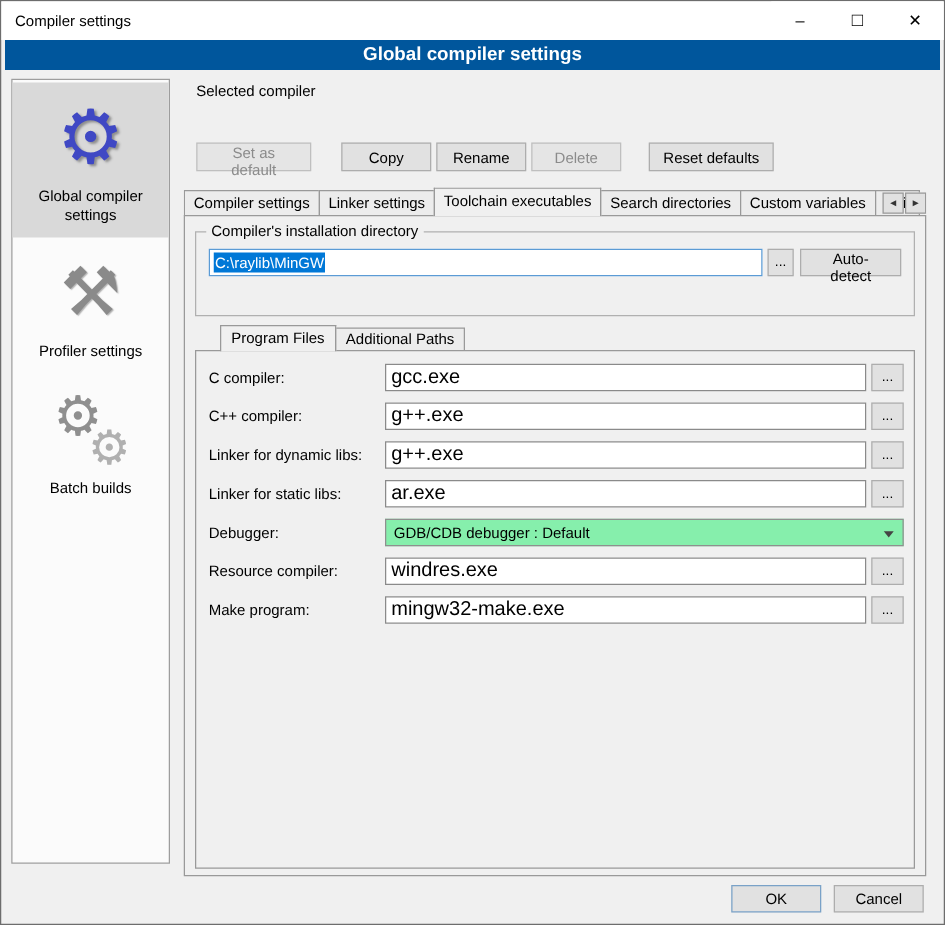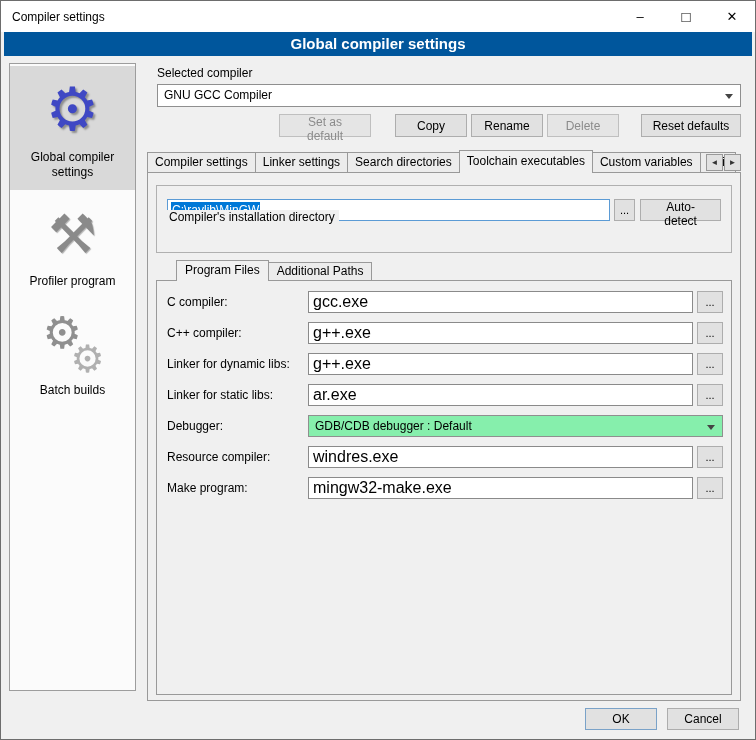--- a/index.html
+++ b/index.html
@@ -32,37 +32,37 @@
 
   
   .main { position:absolute; left:146px; top:62px; width:596px; height:640px; }
   .sc-label { position:absolute; top:3px; left:10px; }
   .combo { position:relative; background:#ffffff; border:1px solid #8f8f8f; height:23px; line-height:21px; padding:0 20px 0 6px; cursor:default; overflow:hidden; white-space:nowrap; }
   .combo .arrow { position:absolute; right:7px; top:9px; width:0; height:0; border-left:4px solid transparent; border-right:4px solid transparent; border-top:5px solid #444; }
   .combo.top-combo { position:absolute; top:21px; left:10px; right:2px; }
 
   .btn { background:#e1e1e1; border:1px solid #adadad; height:23px; padding:0 10px; font-family:"Liberation Sans",sans-serif; font-size:12px; color:#000; cursor:default; }
   .btn.disabled { color:#8b8b8b; border-color:#bfbfbf; background:#e5e5e5; }
-  .btnrow { position:absolute; top:51px; left:10px; right:2px; display:flex; justify-content:flex-end; }
+  .btnrow { position:absolute; top:51px; left:10px; right:2px; display:flex; }
   .btnrow .b-setdef { width:92px; margin-right:24px; }
   .btnrow .b-copy, .btnrow .b-rename, .btnrow .b-delete { width:72px; margin-right:4px; }
   .btnrow .b-delete { margin-right:22px; }
   .btnrow .b-reset { width:100px; margin-right:0; }
 
   
   .tabstrip { position:absolute; top:87px; left:0; right:2px; height:23px; display:flex; align-items:flex-end; overflow:hidden; }
   .tab { background:#ececec; border:1px solid #999; height:21px; line-height:19px; padding:0 7px; margin-right:-1px; white-space:nowrap; cursor:default; z-index:1; }
   .tab.active { background:#f0f0f0; height:23px; line-height:21px; border-bottom:none; z-index:3; }
   .tab-arrows { position:absolute; right:0; bottom:2px; display:flex; z-index:4; }
   .tab-arrow { width:17px; height:17px; background:#e1e1e1; border:1px solid #999; font-size:8px; line-height:15px; text-align:center; margin-left:1px; color:#333; }
   .tabpage { position:absolute; top:109px; left:0; right:2px; height:529px; border:1px solid #999; background:#f0f0f0; z-index:2; }
 
   
   .groupbox { position:relative; margin:12px 8px 0; border:1px solid #b0b0b0; height:68px; }
-  .groupbox > .gb-label { position:absolute; top:-8px; left:8px; background:#f0f0f0; padding:0 4px;margin-top:32px; }
+  .groupbox > .gb-label { position:absolute; top:-8px; left:8px; background:#f0f0f0; padding:0 4px; }
   .gb-row { display:flex; align-items:center; padding:13px 10px 0;justify-content:center; }
   .dir-input { width:452px; height:22px; background:#ffffff; border:1px solid #5b9bd5; padding:1px 3px; line-height:18px; overflow:hidden; white-space:nowrap; }
   .dir-input .sel { background:#0078d7; color:#ffffff; padding:1px 1px; }
   .mini-btn { width:22px; height:22px; margin-left:4px; background:#e1e1e1; border:1px solid #adadad; font-size:11px; line-height:18px; text-align:center; cursor:default; }
   .autodetect { width:82px; height:22px; margin-left:5px; }
   .note { padding:5px 10px 0; color:#99301c; white-space:nowrap; overflow:hidden; }
 
   
   .inner-tabs { position:absolute; top:87px; left:8px; right:8px; height:21px; display:flex; align-items:flex-end;margin-left:20px; }
   .itab { background:#ececec; border:1px solid #999; height:19px; line-height:17px; padding:0 8px; margin-right:-1px; white-space:nowrap; cursor:default; z-index:1; }
@@ -102,55 +102,51 @@
     <div class="side-item selected">
       <div class="icon-box">
         <span class="gear-blue">⚙</span>
       </div>
       <div class="side-label">Global compiler settings</div>
     </div>
     <div class="side-item">
       <div class="icon-box">
         <span class="profiler-glyph">⚒</span>
       </div>
-      <div class="side-label">Profiler program</div>
+      <div class="side-label">Profiler settings</div>
     </div>
     <div class="side-item">
       <div class="icon-box">
         <span class="gear-stack">
           <span class="g1">⚙</span>
           <span class="g2">⚙</span>
         </span>
       </div>
       <div class="side-label">Batch builds</div>
     </div>
   </div>
 
   <div class="main">
 
     <div class="sc-label">Selected compiler</div>
 
-    <div class="combo top-combo">
-      <span>GNU GCC Compiler</span>
-      <span class="arrow"></span>
-    </div>
 
     <div class="btnrow">
       <button class="btn disabled b-setdef">Set as default</button>
       <button class="btn b-copy">Copy</button>
       <button class="btn b-rename">Rename</button>
       <button class="btn disabled b-delete">Delete</button>
       <button class="btn b-reset">Reset defaults</button>
     </div>
 
     <div class="tabstrip">
       <span class="tab">Compiler settings</span>
       <span class="tab">Linker settings</span>
+      <span class="tab active">Toolchain executables</span>
       <span class="tab">Search directories</span>
-      <span class="tab active">Toolchain executables</span>
       <span class="tab">Custom variables</span>
       <span class="tab">Buil</span>
       <span class="tab-arrows">
         <span class="tab-arrow">◄</span>
         <span class="tab-arrow">►</span>
       </span>
     </div>
 
     <div class="tabpage">
 

